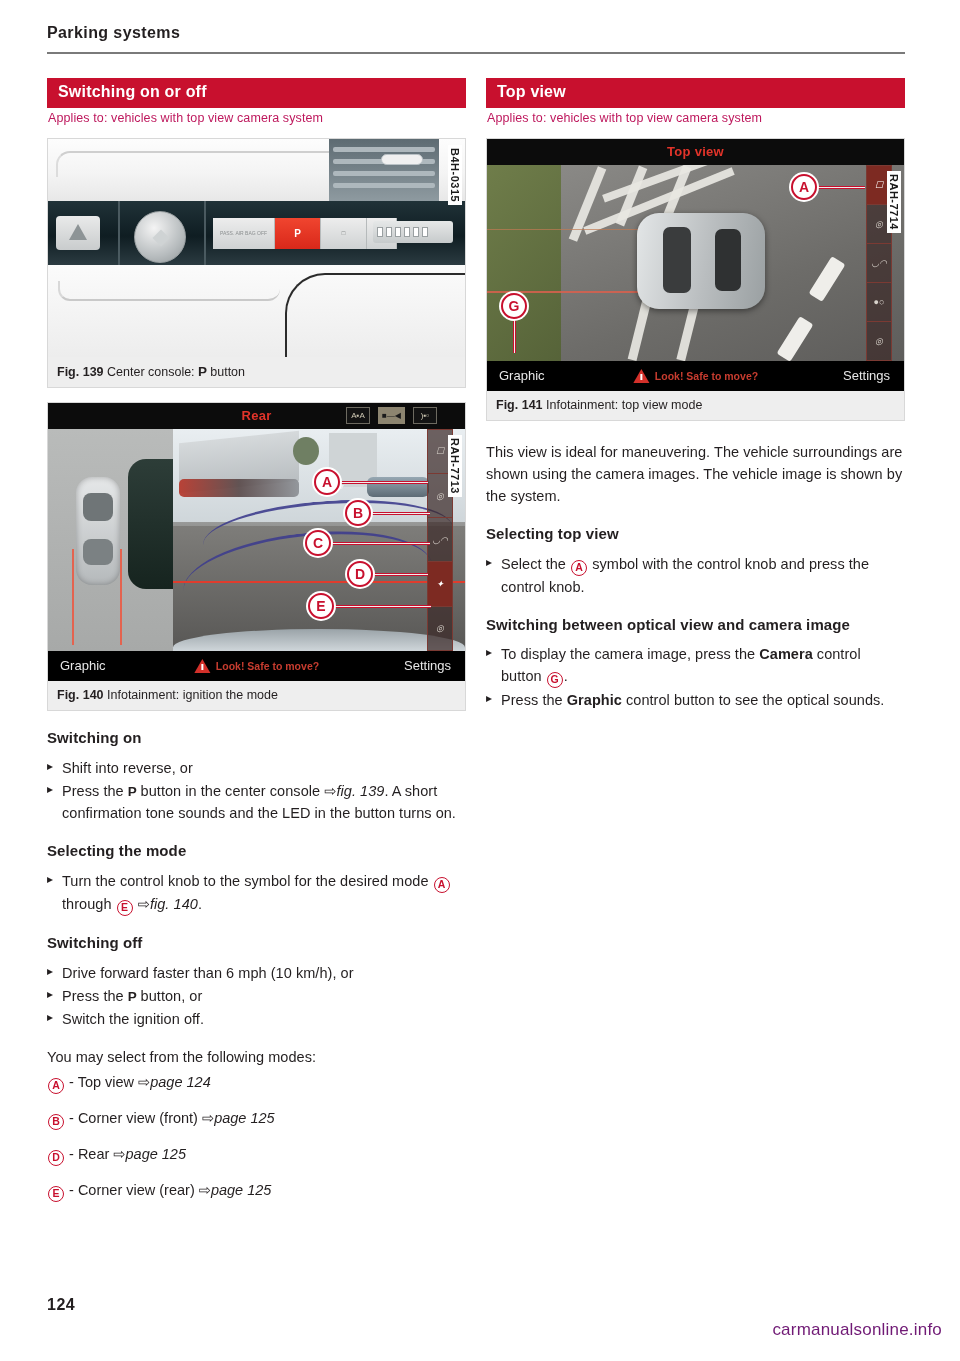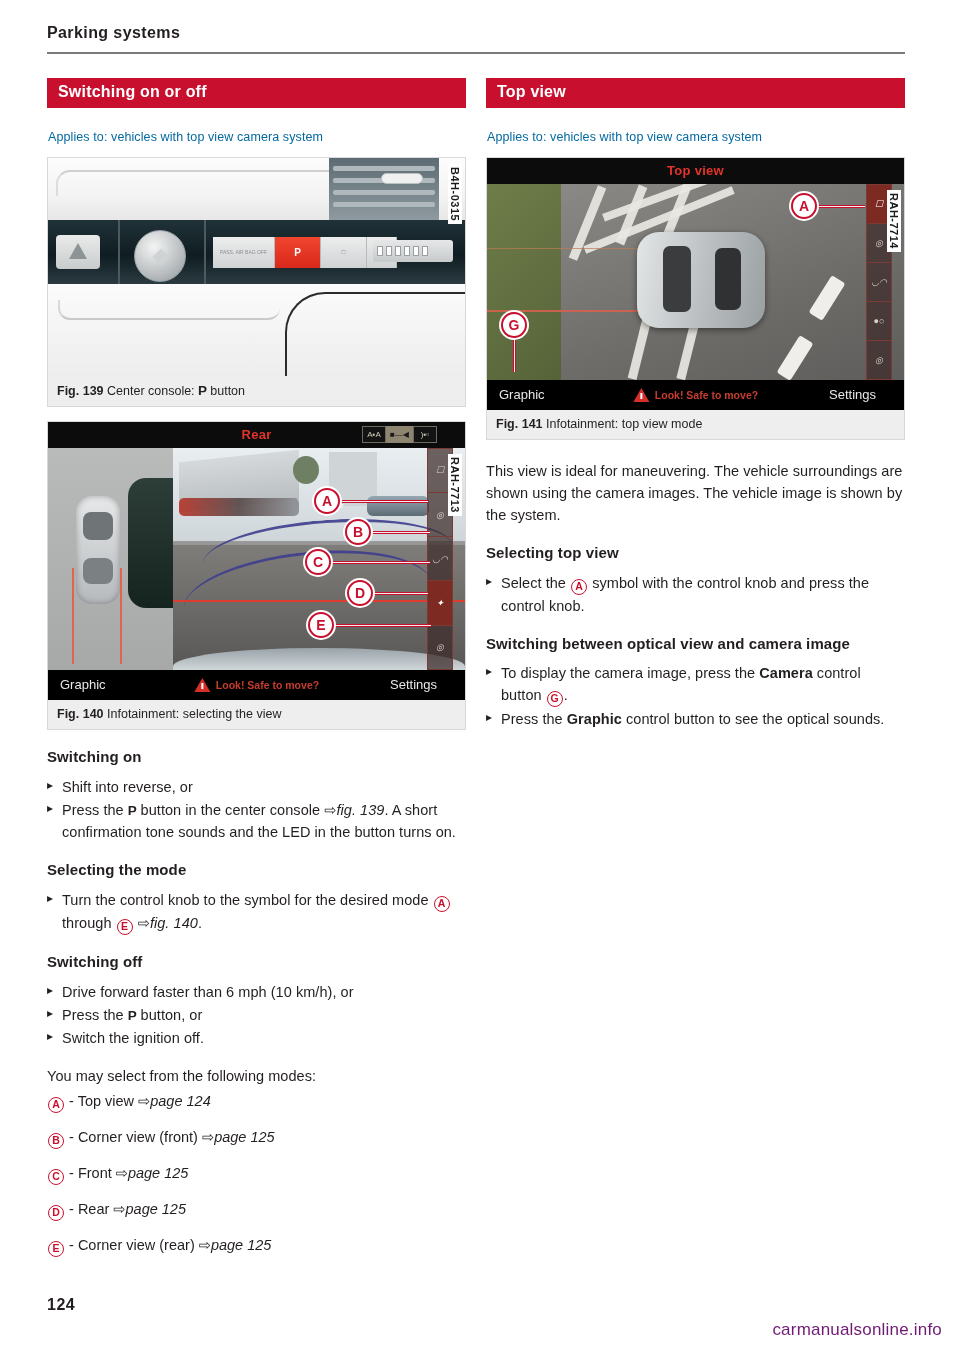--- a/index.html
+++ b/index.html
@@ -31,22 +31,22 @@
 
   
   .sect-bar {
     background: #c8102e; color: #fff;
     font-size: 16px; font-weight: bold;
     padding: 6px 0 7px 11px;
     letter-spacing: .2px;
     line-height: 1.05;
   }
   .applies {
-    font-size: 12.5px; color: #0369a1;
-    margin: 22px 0 13px 1px; letter-spacing: .1px;
+    font-size: 12.5px; color: #be185d;
+    margin: 3px 0 13px 1px; letter-spacing: .1px;
   }
 
   
   .figure { width: 419px; margin-bottom: 0; }
   .fig-img {
     position: relative; width: 419px; overflow: hidden;
     border: 1px solid #d8d8d8; border-bottom: none;
   }
   .fig-cap {
     background: #eeeeee; font-size: 12.5px;
@@ -161,21 +161,21 @@
   }
 
   
   .mmi { position:relative; width:417px; background:#000; }
   .mmi-top{
     height:26px; background:#0c0c0c; position:relative;
     display:flex; align-items:center; justify-content:center;
   }
   .mmi-title{ color:#e2342a; font-size:13px; font-weight:bold; letter-spacing:.3px; }
   .mmi-topicons{
-    position:absolute; right:28px; top:4px; display:flex; gap:0; align-items:center;
+    position:absolute; right:28px; top:4px; display:flex; gap:8px; align-items:center;
   }
   .mmi-topicons span{
     display:inline-flex;align-items:center;justify-content:center;
     height:17px;min-width:24px;padding:0 3px;border:1px solid #6d6a60;
     color:#cfc9b4;font-size:8px;background:#131313;
   }
   .mmi-topicons span.on{background:#8d8570;color:#1a1a1a;border-color:#8d8570}
   .mmi-body{ position:relative; height:222px; overflow:hidden; }
 
   
@@ -272,21 +272,21 @@
   }
   .lead{
     position:absolute;height:3px;background:#f0eeee;border-top:1px solid #c8102e;
     border-bottom:1px solid #c8102e; z-index:5;
   }
   .mmi-bottom{
     height:30px;background:#000;display:flex;align-items:center;
     position:relative;color:#e7e7e7;font-size:13px;
   }
   .mmi-bottom .lft{position:absolute;left:12px}
-  .mmi-bottom .rgt{position:absolute;right:28px}
+  .mmi-bottom .rgt{position:absolute;right:14px}
   .mmi-bottom .mid{
     position:absolute;left:50%;transform:translateX(-50%);
     display:flex;align-items:center;gap:6px;color:#c73c2f;font-size:10.5px;font-weight:bold;
   }
   .warn-tri{
     width:0;height:0;border-left:8px solid transparent;border-right:8px solid transparent;
     border-bottom:14px solid #d3302a;position:relative;
   }
   .warn-tri:after{
     content:"";position:absolute;left:-1px;top:5px;width:2px;height:6px;background:#fff;
@@ -471,21 +471,21 @@
             <div class="mid">
               <span class="warn-tri"></span>
               <span>Look! Safe to move?</span>
             </div>
             <div class="rgt">Settings</div>
           </div>
         </div>
       </div>
       <div class="fig-cap">
         <b>Fig. 140</b>
-        <span>Infotainment: selecting the view</span>
+        <span>Infotainment: ignition the mode</span>
       </div>
     </div>
 
     <h3 class="sub">Switching on</h3>
     <ul class="steps">
       <li><span>Shift into reverse, or</span></li>
       <li><span>Press the </span><span class="pbtn">P</span><span> button in the center console</span>
         <span class="arrow">⇨</span><span class="it">fig. 139</span><span>. A short confirmation tone sounds and the LED in the button turns on.</span></li>
     </ul>
 
@@ -500,21 +500,20 @@
       <li><span>Drive forward faster than 6 mph (10 km/h), or</span></li>
       <li><span>Press the </span><span class="pbtn">P</span><span> button, or</span></li>
       <li><span>Switch the ignition off.</span></li>
     </ul>
 
     <p class="para" style="margin-top:16px">You may select from the following modes:</p>
 
     <div class="modelist">
       <div><span class="cref">A</span> <span>- Top view </span><span class="arrow">⇨</span><span class="it">page 124</span></div>
       <div><span class="cref">B</span> <span>- Corner view (front) </span><span class="arrow">⇨</span><span class="it">page 125</span></div>
-      <div><span class="cref">C</span> <span>- Front </span><span class="arrow">⇨</span><span class="it">page 125</span></div>
       <div><span class="cref">D</span> <span>- Rear </span><span class="arrow">⇨</span><span class="it">page 125</span></div>
       <div><span class="cref">E</span> <span>- Corner view (rear) </span><span class="arrow">⇨</span><span class="it">page 125</span></div>
     </div>
   </div>
 
   <div class="col col-right">
 
     <div class="sect-bar">Top view</div>
     <div class="applies">Applies to: vehicles with top view camera system</div>
 

